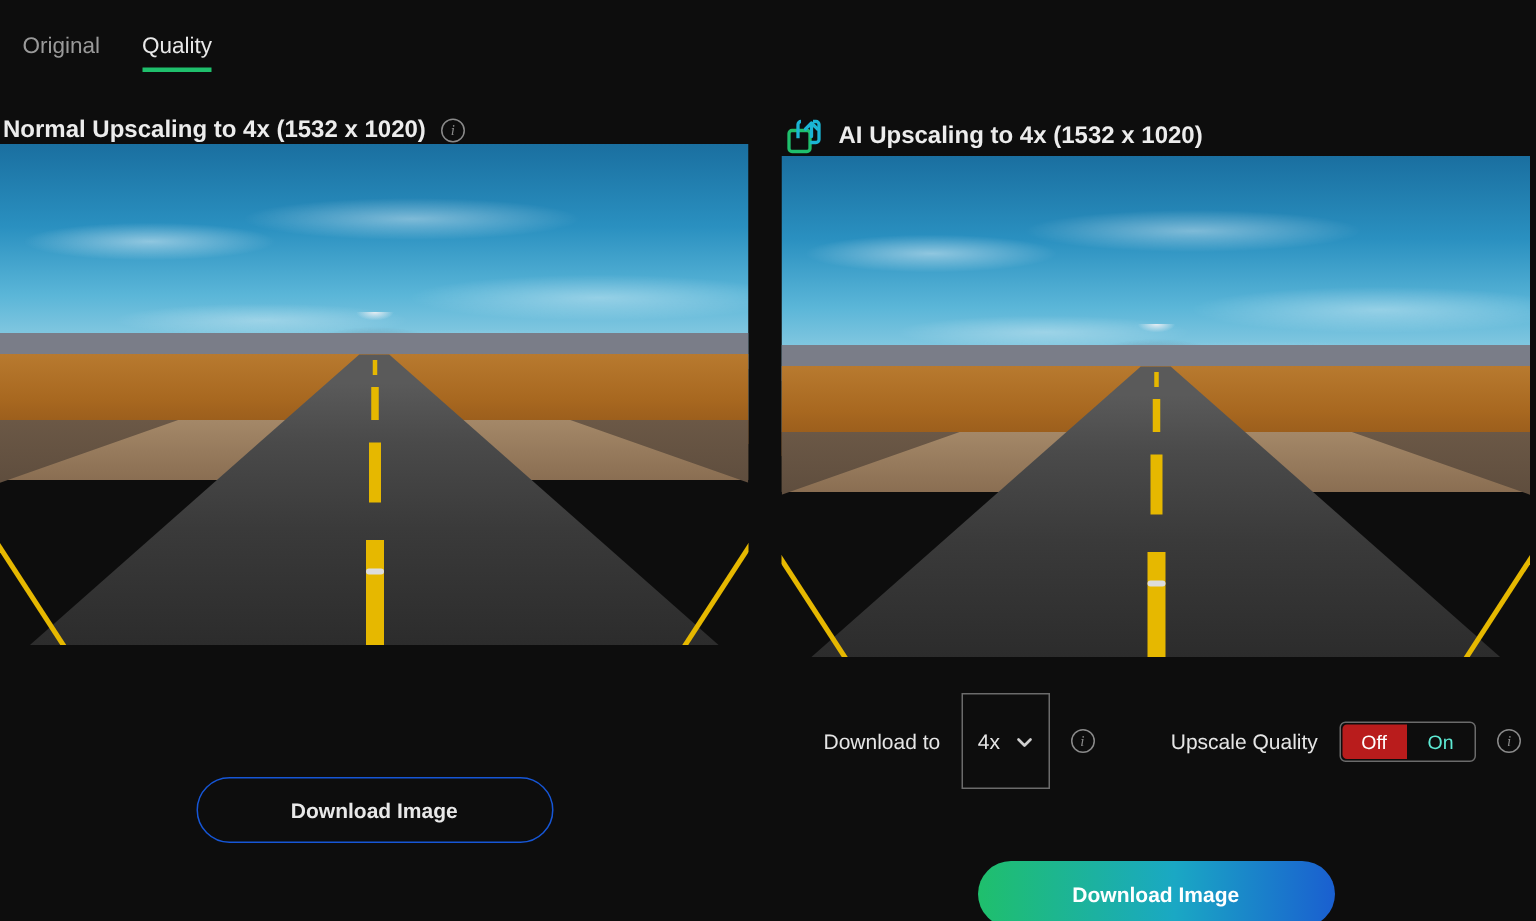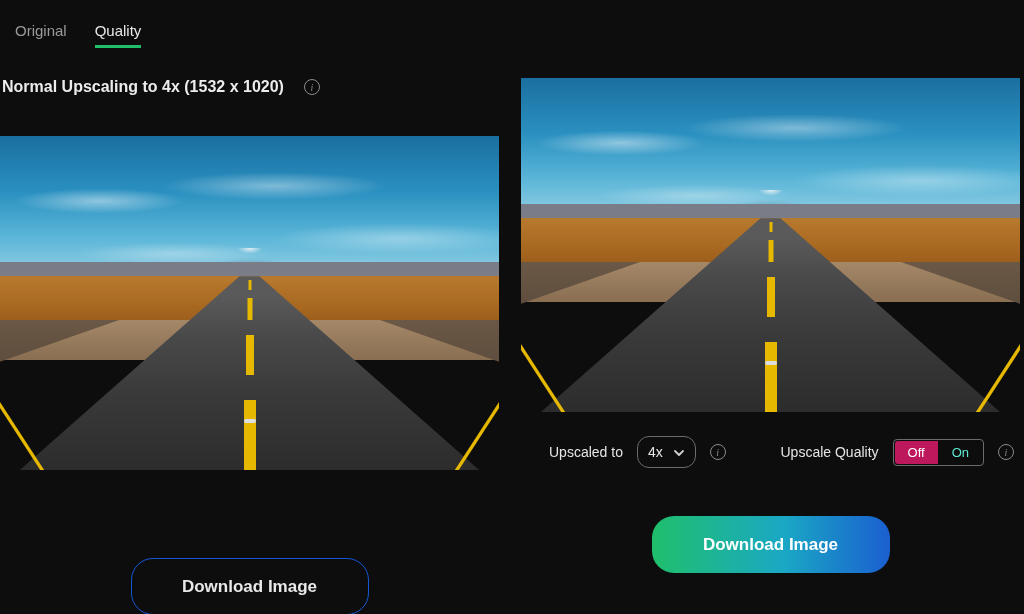--- a/index.html
+++ b/index.html
@@ -32,22 +32,21 @@
     display: flex;
     gap: 22px;
     padding: 0 0 0 0;
   }
   .panel {
     width: 499px;
   }
   .heading-row {
     display: flex;
     align-items: center;
-    gap: 20px;
-    margin-bottom: 40px;
+    gap: 10px;
     padding-left: 2px;
   }
   .heading {
     color: #ececec;
     font-size: 16px;
     font-weight: 700;
   }
   .info-icon {
     width: 16px; height: 16px;
     border: 1.5px solid #8a8a8a;
@@ -153,55 +152,55 @@
   }
 
   .controls {
     display:flex; align-items:center; gap:14px;
     padding: 24px 6px 0 28px;
     font-size: 14px;
     color:#e5e5e5;
   }
   .ctrl-label { white-space:nowrap; }
   .select-box {
-    border:1px solid #6b6b6b; border-radius:12px;
-    padding:7px 10px;
+    border:1px solid #6b6b6b; border-radius:0;
+    padding:23px 10px;
     display:flex; align-items:center; gap:10px;
     cursor:pointer;
     color:#e5e5e5;
   }
   .chev { width:12px; height:12px; }
   .chev svg { stroke:#cfcfcf; }
   .spacer { flex:1; }
 
   .toggle-group {
     border:1px solid #6b6b6b; border-radius:4px;
     display:flex; overflow:hidden;
     cursor:pointer;
   }
   .tg-opt {
     padding:5px 14px; font-size:13px; color:#5eead4;
   }
   .tg-opt.on {
-    background:#be185d; color:#fff;
+    background:#b91c1c; color:#fff;
     border-radius:3px 0 0 3px;
     margin:1px 0 1px 1px;
     padding:4px 13px;
   }
 
   .btn-row {
     display:flex; justify-content:center;
     margin-top: 48px;
   }
   .panel.left .btn-row { margin-top: 88px; }
   .dl-btn {
-    width:238px; height:57px;
+    width:238px; height:44px;
     border-radius:22px;
     display:flex; align-items:center; justify-content:center;
-    font-size:17px; font-weight:600;
+    font-size:14px; font-weight:600;
     cursor:pointer;
   }
   .dl-outline {
     border:1.5px solid #1656d6;
     color:#e8e8e8;
     background:transparent;
   }
   .dl-gradient {
     background: linear-gradient(90deg,#1fbf6c 0%,#1aa8c4 55%,#1a5fd0 100%);
     color:#fff;
@@ -241,20 +240,30 @@
           <div class="dash d4"></div>
       </div>
       <div class="marker"></div>
     </div>
     <div class="btn-row">
       <div class="dl-btn dl-outline">Download Image</div>
     </div>
   </div>
 
   <div class="panel right">
+    <div class="heading-row">
+      <span class="ai-icon">
+        <svg width="24" height="24" viewBox="0 0 24 24">
+          <rect x="2" y="8" width="14" height="14" rx="2" fill="none" stroke="#1fbf6c" stroke-width="2.2"></rect>
+          <path d="M9 15 L9 6 M9 6 L5 10 M9 6 L13 10" transform="translate(8,-3)" stroke="#1bb5d4" stroke-width="2.2" fill="none" stroke-linecap="round" stroke-linejoin="round"></path>
+          <rect x="8" y="2" width="14" height="14" rx="2" fill="none" stroke="#1bb5d4" stroke-width="2.2" stroke-dasharray="22 10" stroke-dashoffset="-8"></rect>
+        </svg>
+      </span>
+      <span class="heading">AI Upscaling to 4x (1532 x 1020)</span>
+    </div>
     <div class="image-box">
       <div class="sky"></div>
       <div class="clouds"></div>
       <div class="mountains"></div>
       <div class="snow"></div>
       <div class="desert"></div>
       <div class="gravel"></div>
       <div class="road"></div>
       <div class="roadside-left"></div>
       <div class="roadside-right"></div>
@@ -263,21 +272,21 @@
       <div class="center-line">
         <div class="dash d1"></div>
           <div class="dash d2"></div>
           <div class="dash d3"></div>
           <div class="dash d4"></div>
       </div>
       <div class="marker"></div>
     </div>
 
     <div class="controls">
-      <span class="ctrl-label">Upscaled to</span>
+      <span class="ctrl-label">Download to</span>
       <div class="select-box">
         <span>4x</span>
         <span class="chev">
           <svg width="12" height="12" viewBox="0 0 12 12">
               <path d="M2 4 L6 8 L10 4" fill="none" stroke-width="1.8" stroke="#cfcfcf" stroke-linecap="round" stroke-linejoin="round"></path>
             </svg>
         </span>
       </div>
       <span class="info-icon">i</span>
       <span class="spacer"></span>

